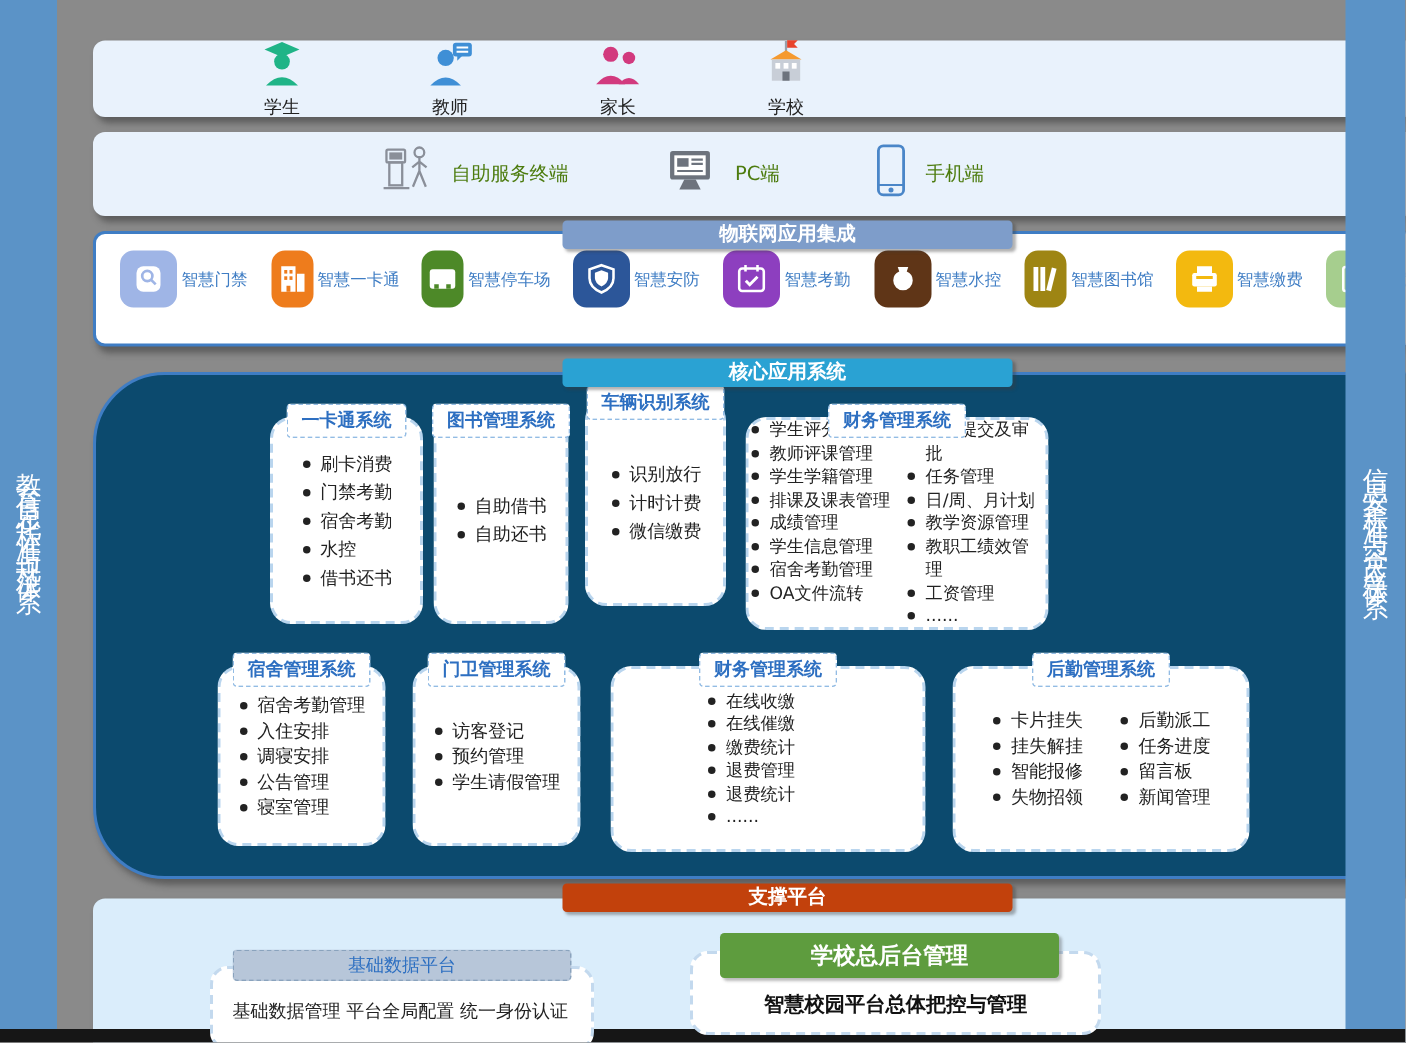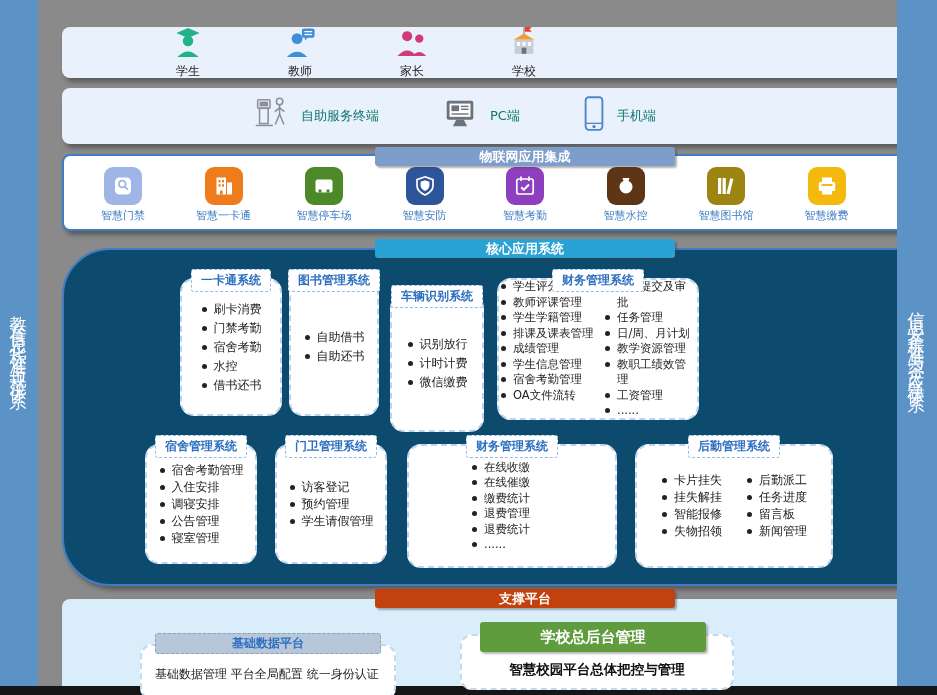--- a/index.html
+++ b/index.html
@@ -16,31 +16,31 @@
   
   .panel{position:absolute;left:62px;width:926px;border-radius:8px;
          box-shadow:3px 4px 4px rgba(50,50,50,.5);box-sizing:border-box;margin-top:26px;}
   .panel-users{top:1px;height:51px;background:#e9f2fc;display:flex;align-items:center;
                padding-left:92px;gap:44px;}
   .user-item{width:68px;display:flex;flex-direction:column;align-items:center;}
   .ulabel{font-size:12px;color:#222;margin-top:0px;}
   .panel-terminals{top:62px;height:56px;background:#e9f2fc;display:flex;align-items:center;
                    padding-left:188px;gap:60px;}
   .term-item{display:flex;align-items:center;gap:9px;}
-  .term-label{font-size:13px;color:#0f766e;font-weight:500;}
+  .term-label{font-size:13px;color:#4d7c0f;font-weight:500;}
   
   .banner{position:absolute;left:50%;transform:translateX(-50%);width:300px;height:19px;
           line-height:19px;text-align:center;color:#fff;font-size:13px;font-weight:bold;
           border-radius:3px;z-index:6;box-shadow:2px 2px 2px rgba(60,60,60,.4);}
   
   .panel-iot{top:128px;height:77px;background:#fff;border:2px solid #3f7dc4;
              display:flex;justify-content:space-between;align-items:flex-start;
              padding:11px 16px 0 16px;}
   .panel-iot .banner{top:-9px;}
-  .iot-item{display:flex;flex-direction:column;align-items:center;gap:3px;width:86px;}
+  .iot-item{display:flex;align-items:center;gap:3px;width:86px;}
   .iot-tile{width:38px;height:38px;border-radius:9px;display:flex;align-items:center;justify-content:center;}
   .iot-label{font-size:11px;color:#3f7dc4;white-space:nowrap;}
   
   .panel-core{top:222px;height:338px;background:#0c4a6e;border:2px solid #3f7dc4;
               border-radius:48px 10px 10px 48px;}
   .panel-core .banner{top:-11px;}
   .sysbox{position:absolute;background:#fff;border:2px dashed #b9d5ee;border-radius:14px;
           display:flex;align-items:center;justify-content:center;box-sizing:border-box;}
   .sysbox-title{position:absolute;top:-11px;left:50%;transform:translateX(-50%);background:#fff;
                 border:1px dashed #93bce4;border-radius:3px;padding:2px 9px;font-size:12px;
@@ -51,21 +51,21 @@
                     border-radius:50%;background:#222;}
   .blist.dense li{font-size:11.5px;line-height:15.5px;}
   .blist.dense li::before{top:5px;}
   .blist.mid li{line-height:17px;}
   .blist.mid li::before{top:6px;}
   .cols{display:flex;align-items:flex-start;}
   
   .panel-support{top:573px;height:107px;background:#daedfb;}
   .panel-support .banner{top:-10px;}
   .base-badge{position:absolute;left:93px;top:34px;width:224px;height:19px;background:#b7c6d9;
-              border:1px dashed #8aa3bd;border-radius:3px;color:#2d6fc1;font-weight:bold;
+              border:1px dashed #8aa3bd;border-radius:3px;color:#2d6fc1;font-weight:normal;
               font-size:12px;text-align:center;line-height:18px;z-index:4;}
   .base-box{position:absolute;left:78px;top:45px;width:256px;height:56px;background:#fff;
             border:2px dashed #c3d9ee;border-radius:12px;z-index:3;box-sizing:border-box;
             padding:20px 10px 0 13px;font-size:12px;color:#222;line-height:16px;}
   .admin-banner{position:absolute;left:418px;top:23px;width:226px;height:30px;line-height:30px;
                 color:#fff;font-size:15px;font-weight:bold;text-align:center;border-radius:3px;
                 z-index:4;box-shadow:2px 2px 2px rgba(60,60,60,.35);}
   .admin-box{position:absolute;left:398px;top:35px;width:274px;height:56px;background:#fff;
              border:2px dashed #c3d9ee;border-radius:12px;z-index:3;box-sizing:border-box;
              display:flex;align-items:center;justify-content:center;padding-top:16px;
@@ -298,21 +298,21 @@
     </div>
 
     <div class="sysbox" style="left:225px;top:28px;width:90px;height:138px;">
       <span class="sysbox-title">图书管理系统</span>
       <ul class="blist">
           <li><span>自助借书</span></li>
           <li><span>自助还书</span></li>
         </ul>
     </div>
 
-    <div class="sysbox" style="left:326px;top:44px;width:94px;height:138px;">
+    <div class="sysbox" style="left:326px;top:16px;width:94px;height:138px;">
       <span class="sysbox-title">车辆识别系统</span>
       <ul class="blist">
           <li><span>识别放行</span></li>
           <li><span>计时计费</span></li>
           <li><span>微信缴费</span></li>
         </ul>
     </div>
 
     <div class="sysbox" style="left:433px;top:28px;width:202px;height:142px;">
       <span class="sysbox-title">财务管理系统</span>

